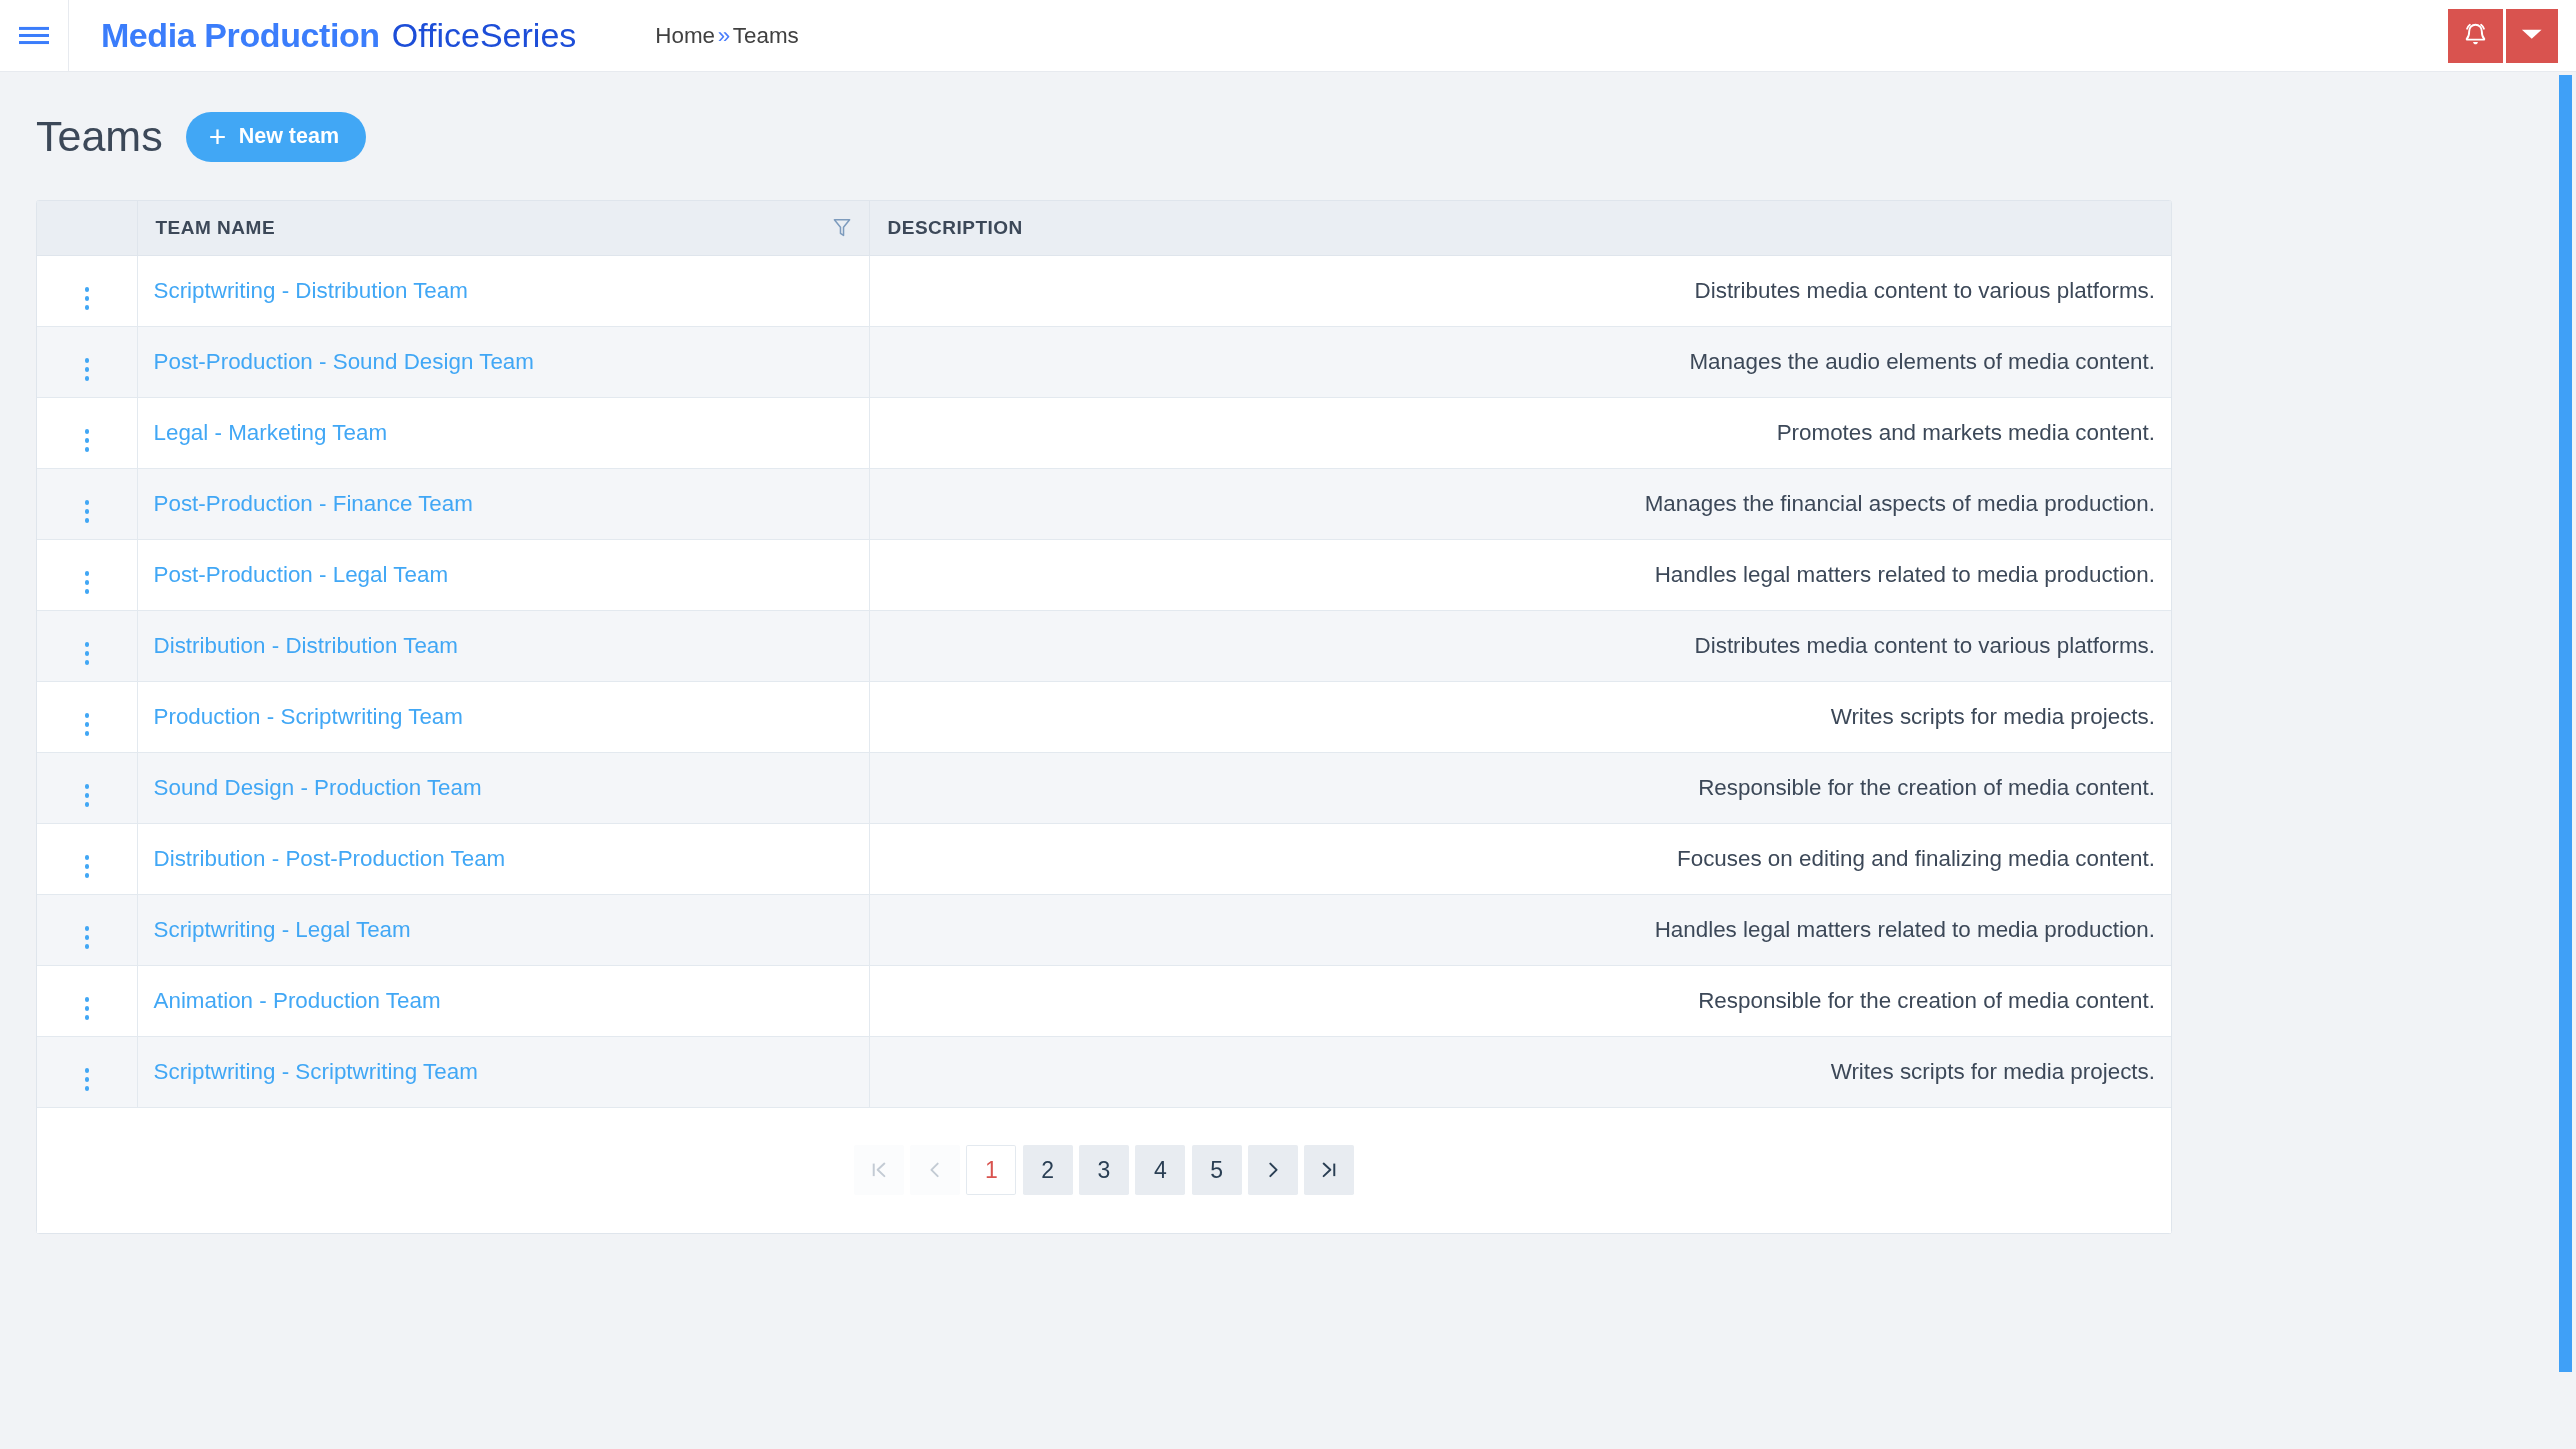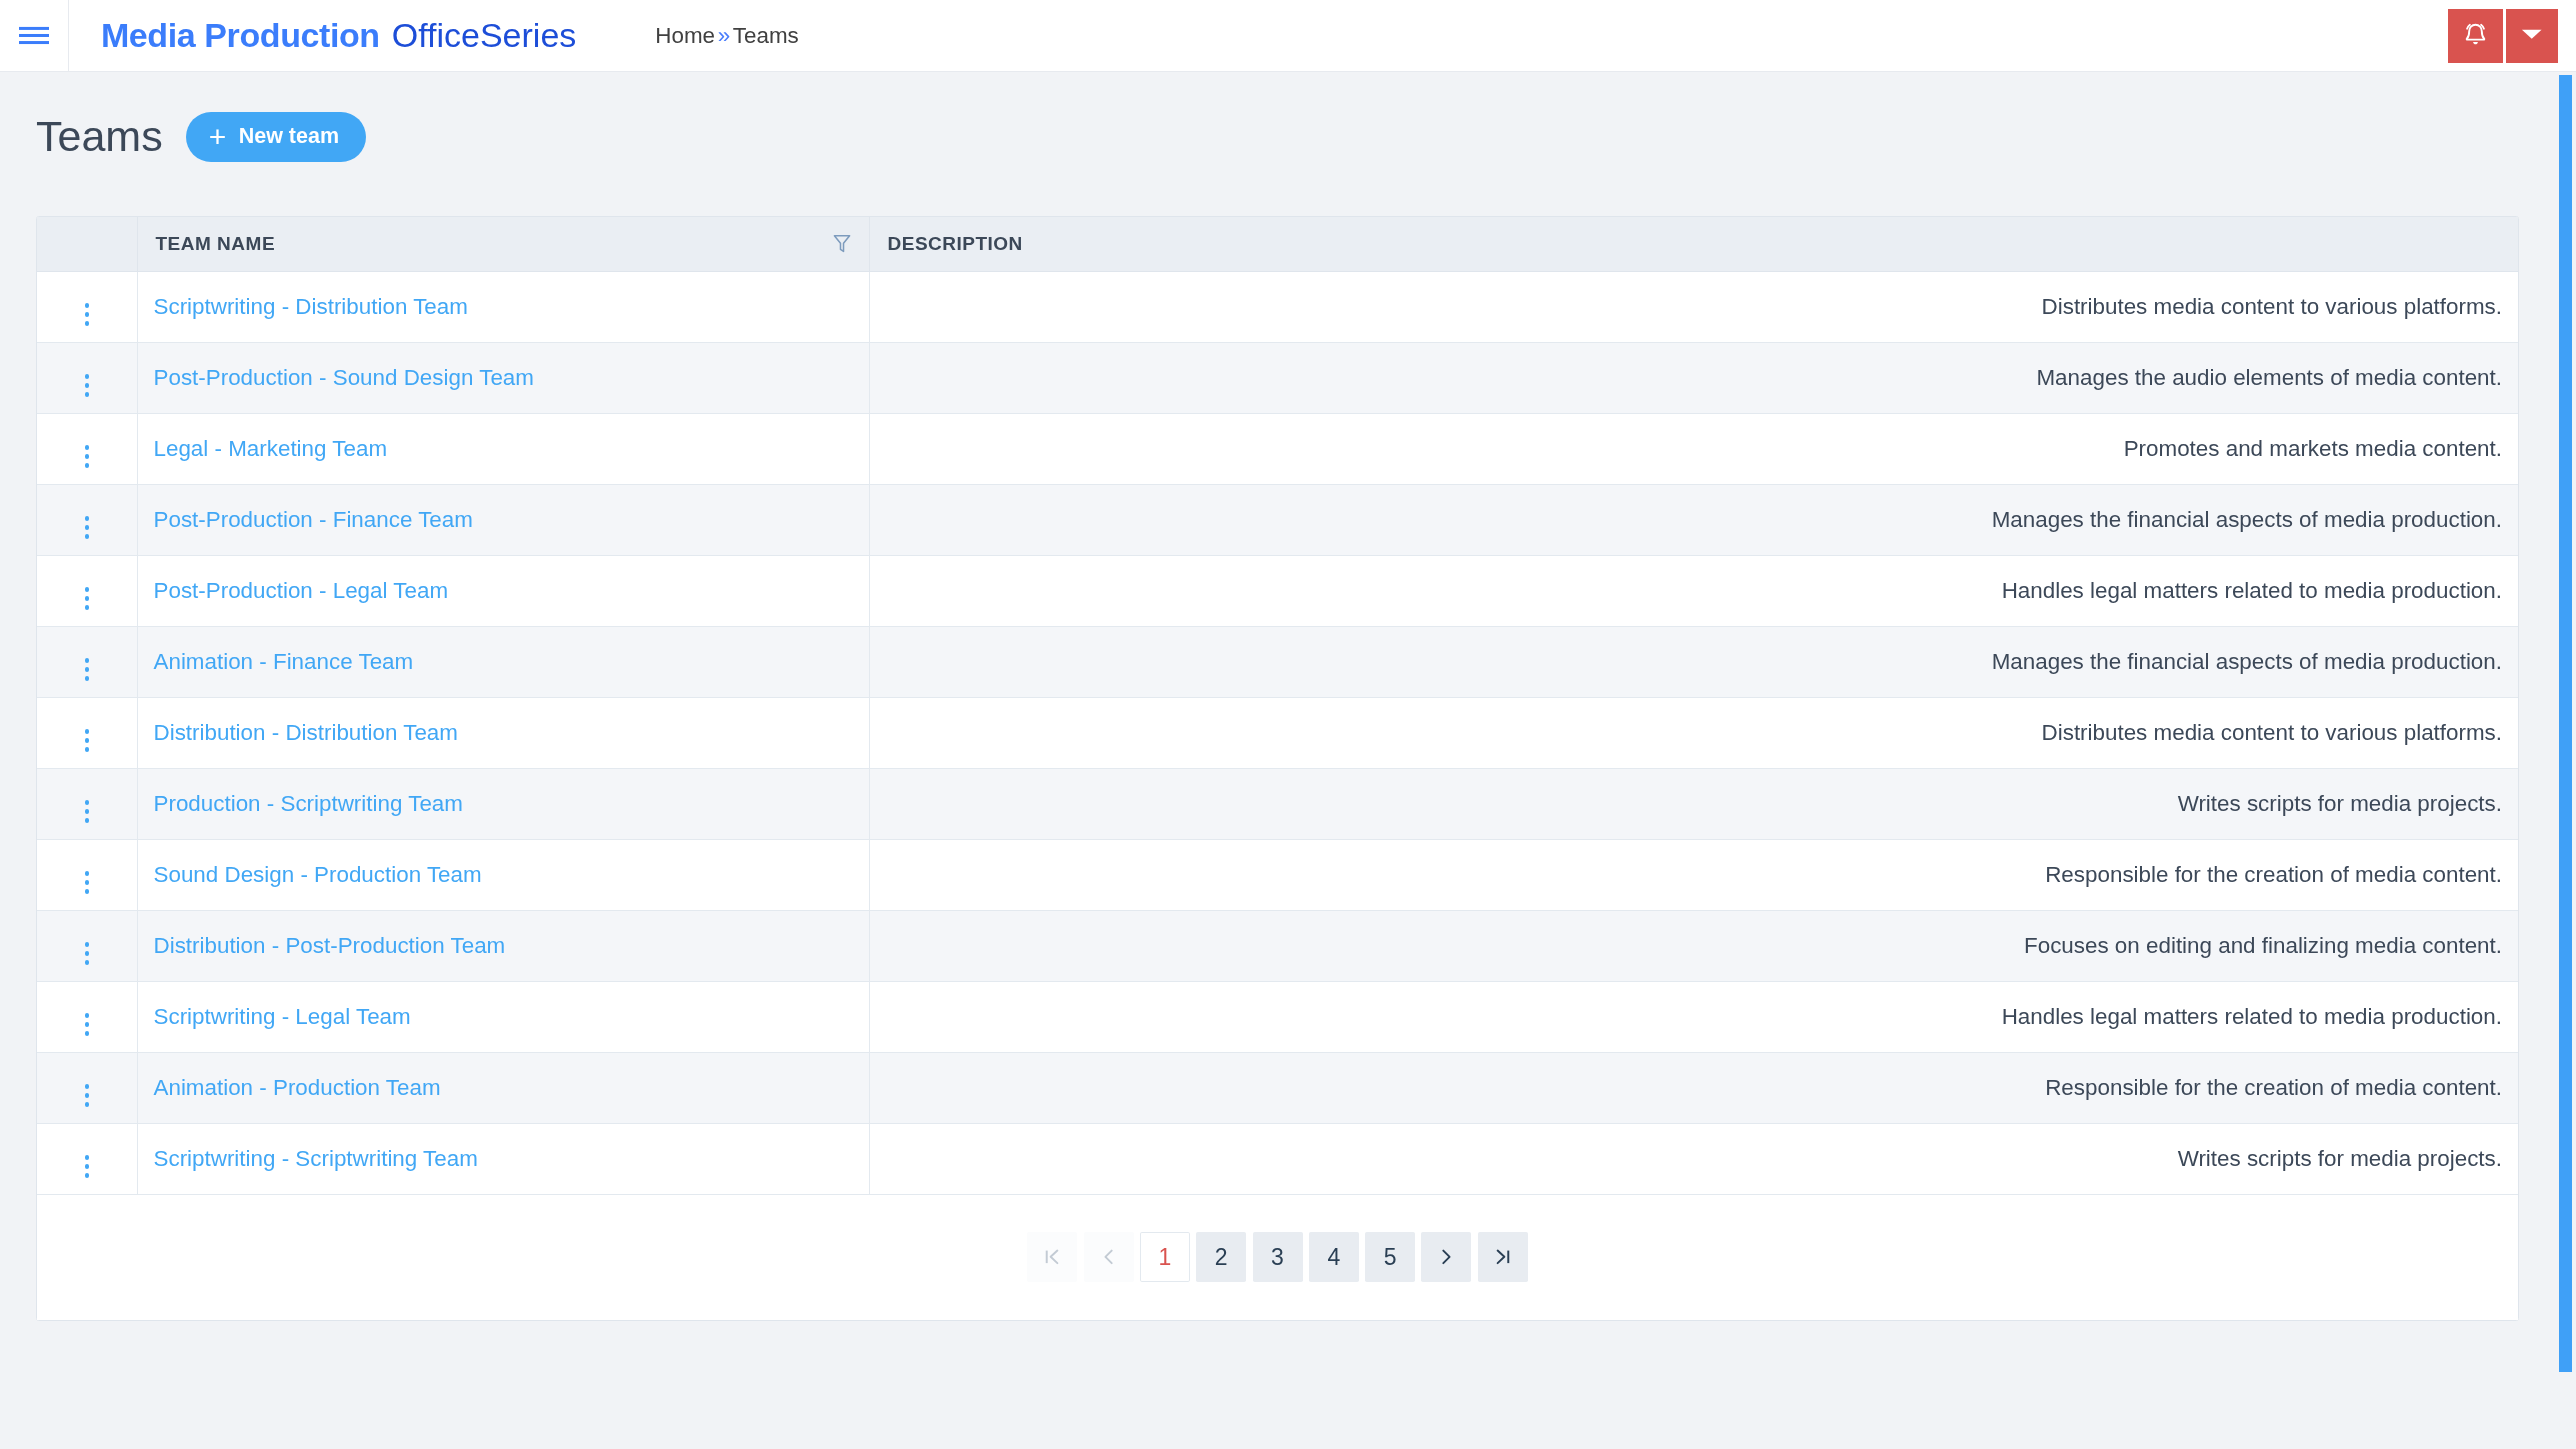--- a/index.html
+++ b/index.html
@@ -98,22 +98,22 @@
   .new-btn .plus {
     font-size: 30px;
     font-weight: 400;
     margin-right: 12.5px;
     line-height: 1;
   }
 
   
   .card {
     position: absolute;
-    left: 36px; top: 216px;
-    width: 2483px;
+    left: 36px; top: 200px;
+    width: 2136px;
     background: #ffffff;
     border: 0.9px solid #dfe5ec;
     border-radius: 2.7px;
   }
   table { width: 100%; border-collapse: collapse; table-layout: fixed; }
   thead th {
     background: #eaeef3;
     height: 54px;
     font-size: 19px;
     font-weight: bold;
@@ -312,29 +312,20 @@
           <td class="cell-desc">Manages the financial aspects of media production.</td>
         </tr>
         <tr>
           <td class="cell-menu"><span class="dots">
               <i></i>
               <i></i>
               <i></i>
             </span></td>
           <td><a class="team-link" href="#">Post-Production - Legal Team</a></td>
           <td class="cell-desc">Handles legal matters related to media production.</td>
-        </tr>
-        <tr>
-          <td class="cell-menu"><span class="dots">
-              <i></i>
-              <i></i>
-              <i></i>
-            </span></td>
-          <td><a class="team-link" href="#">Animation - Finance Team</a></td>
-          <td class="cell-desc">Manages the financial aspects of media production.</td>
         </tr>
         <tr>
           <td class="cell-menu"><span class="dots">
               <i></i>
               <i></i>
               <i></i>
             </span></td>
           <td><a class="team-link" href="#">Distribution - Distribution Team</a></td>
           <td class="cell-desc">Distributes media content to various platforms.</td>
         </tr>

